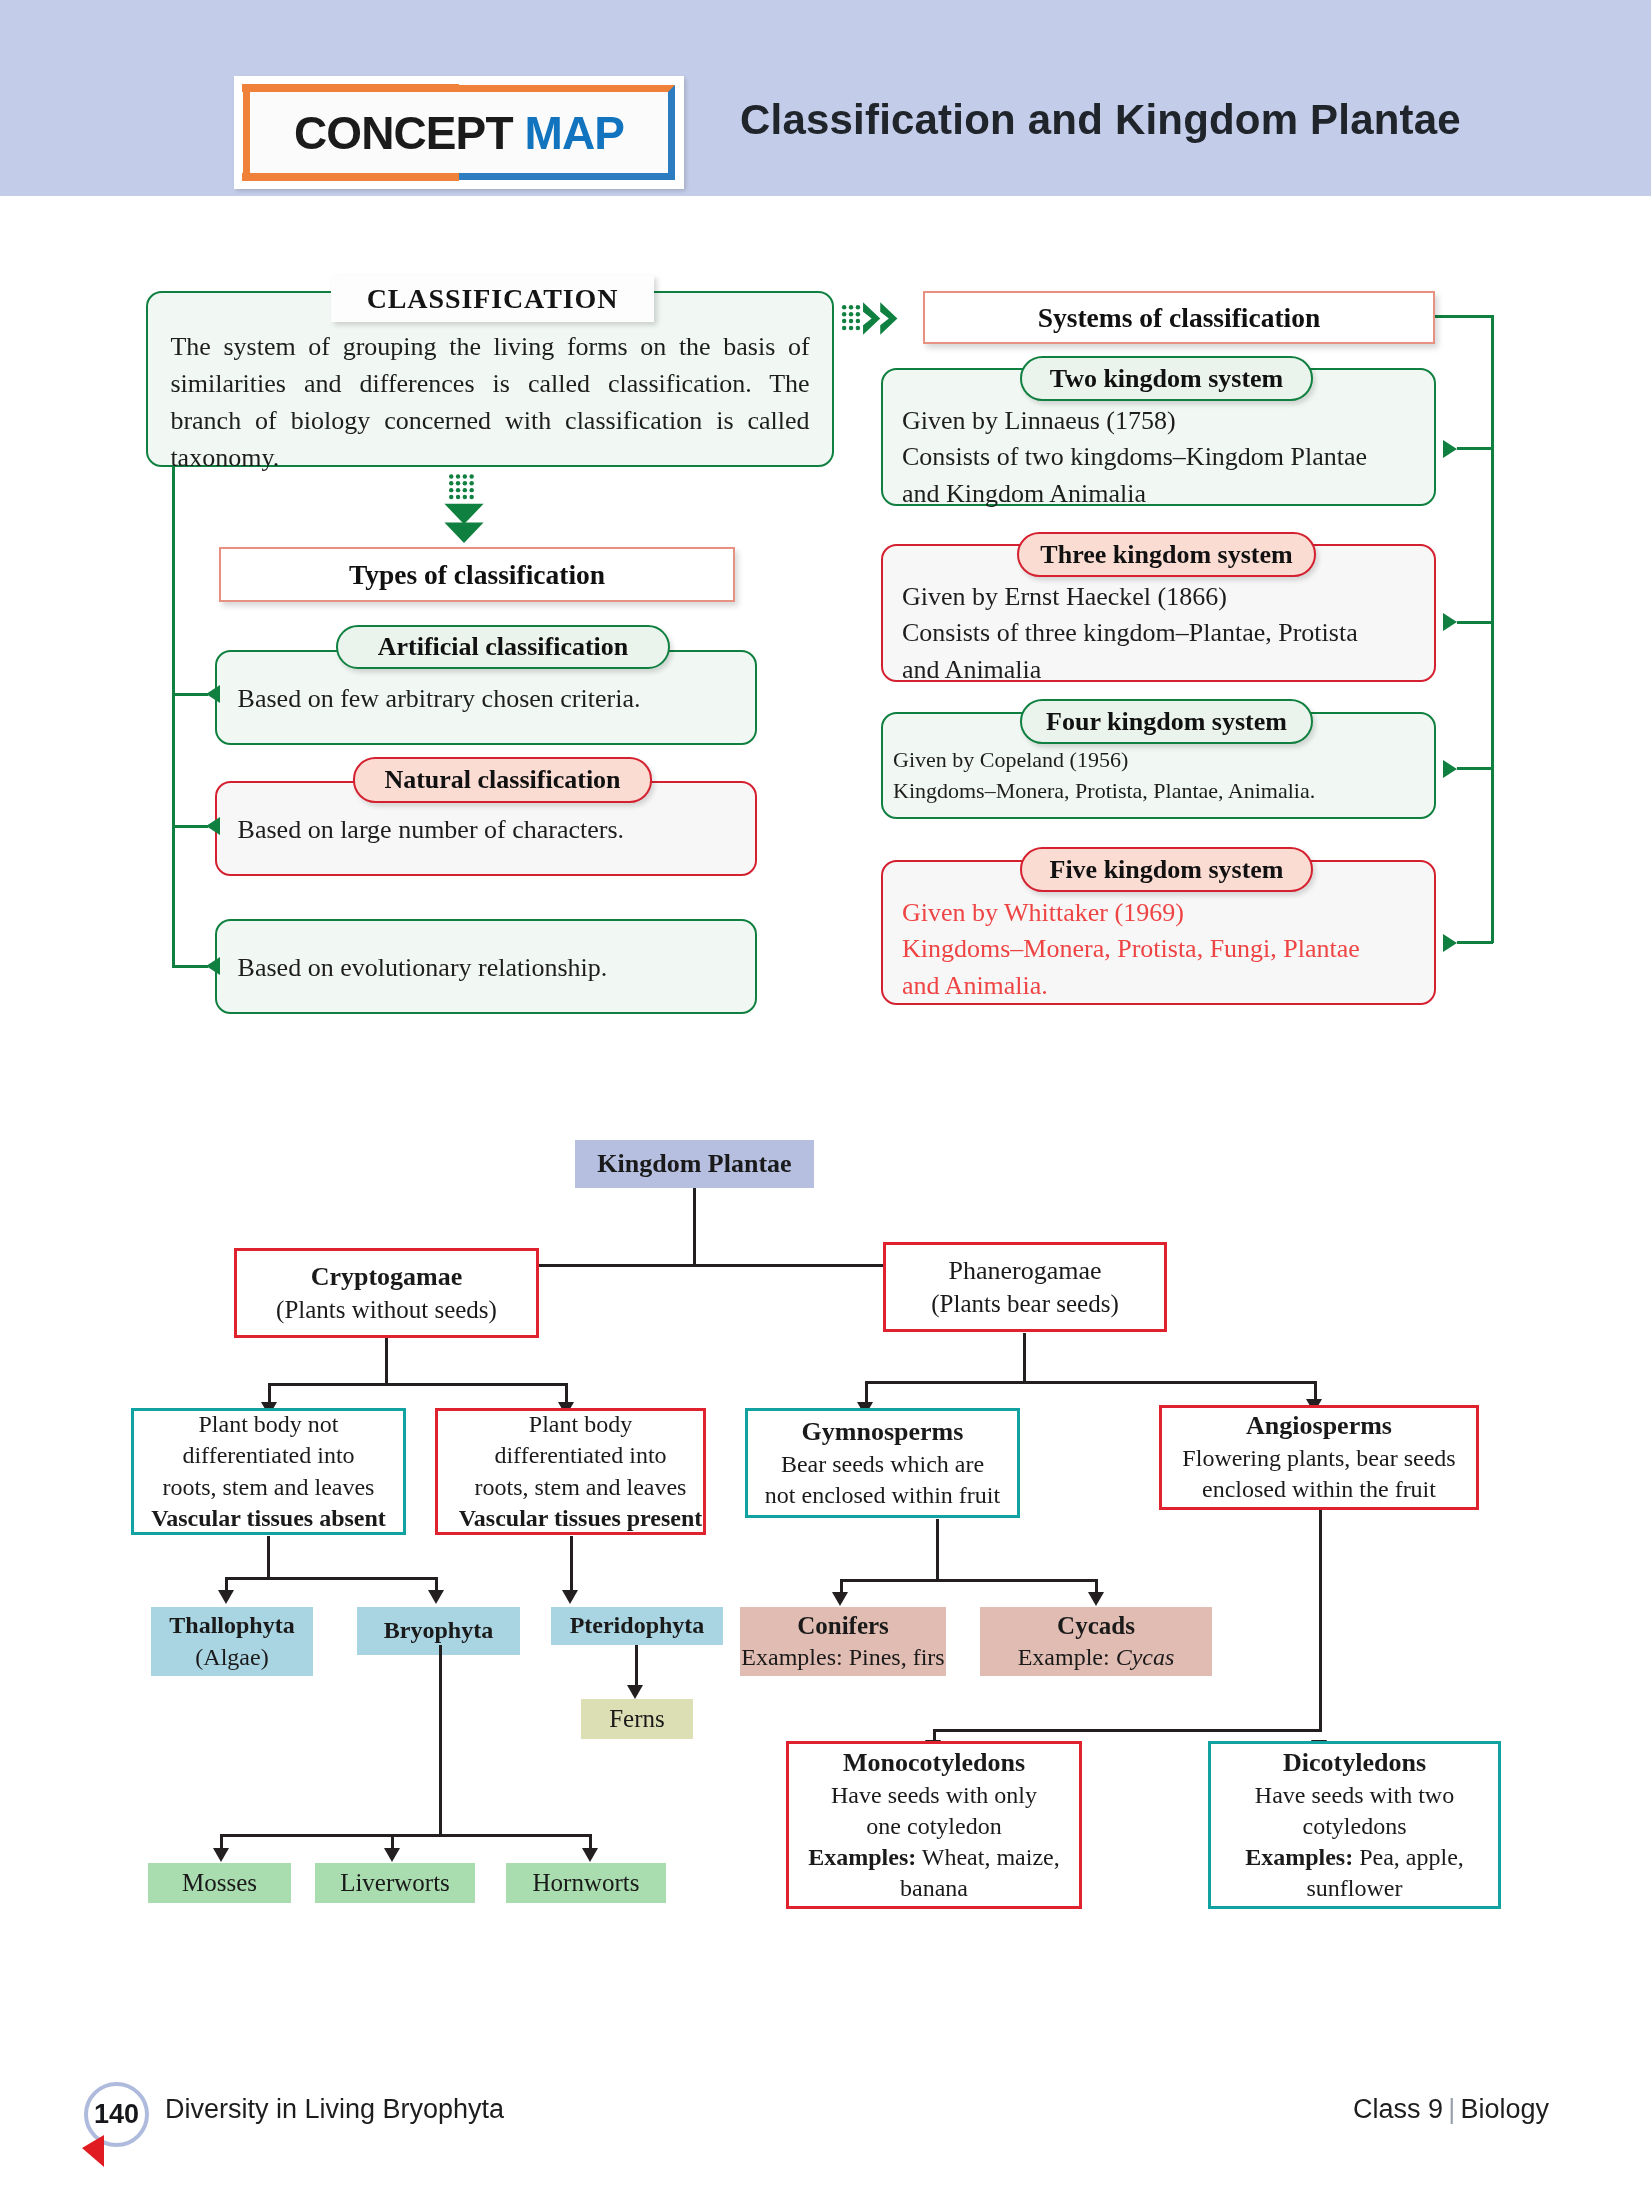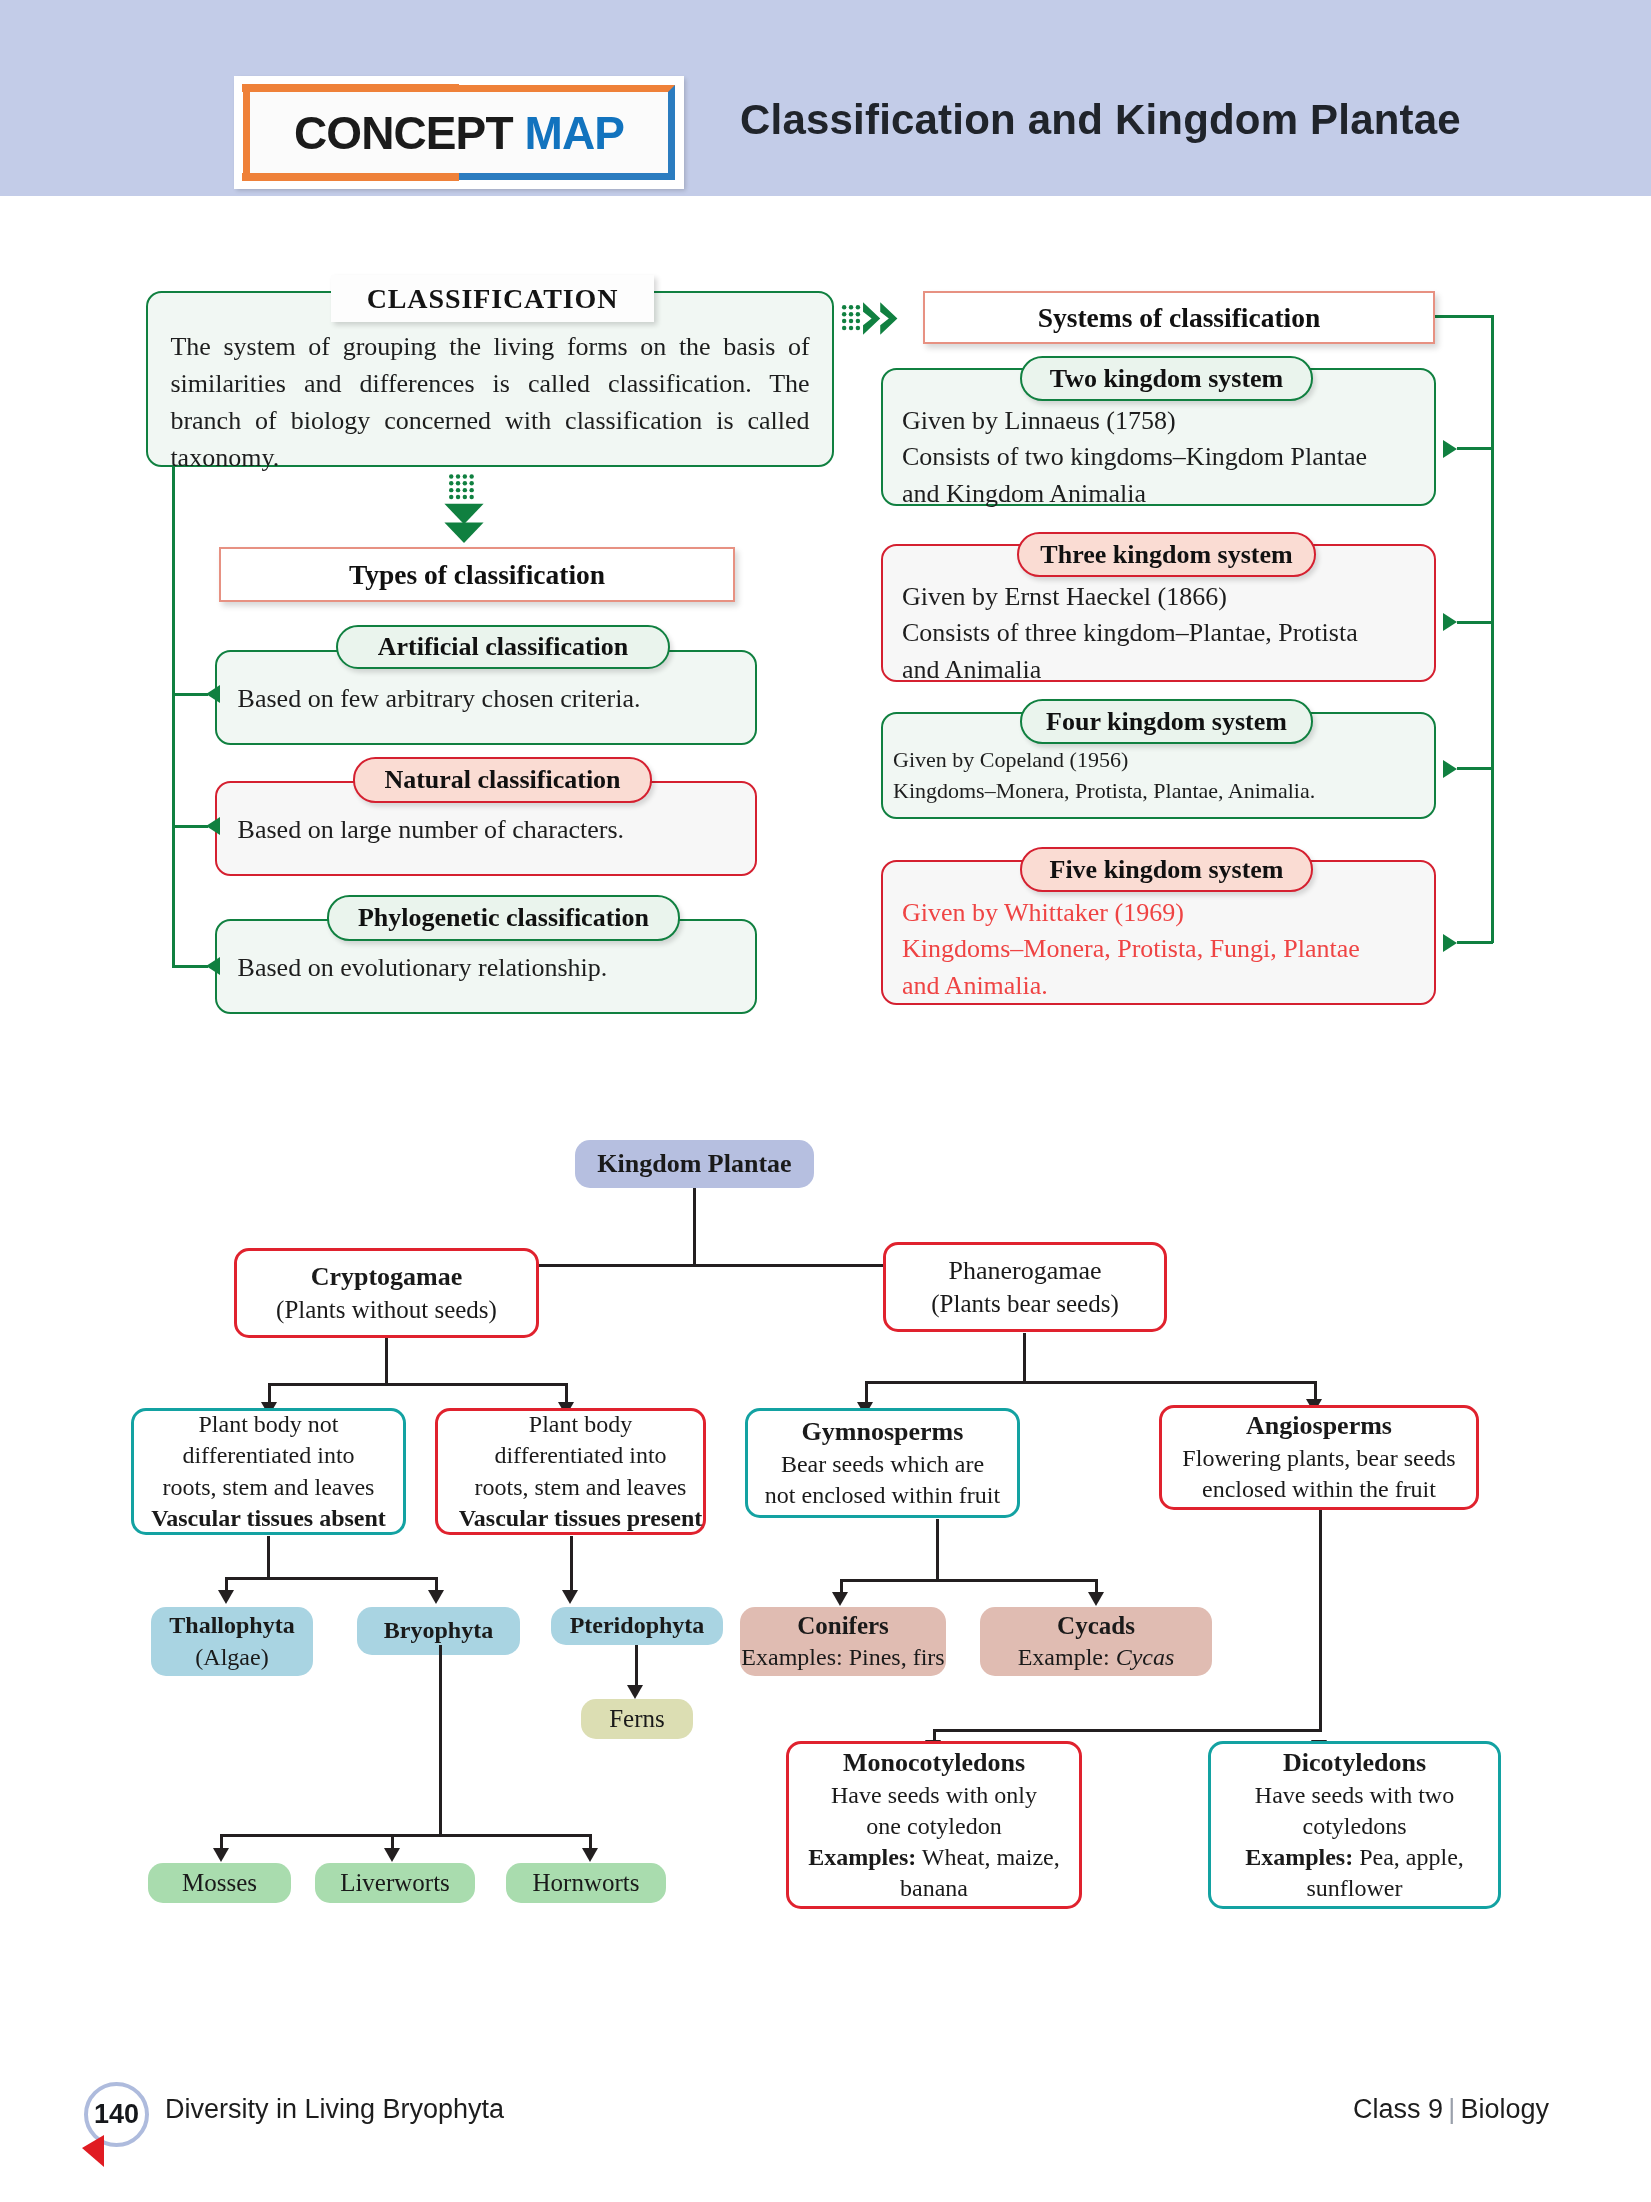--- a/index.html
+++ b/index.html
@@ -98,21 +98,21 @@
     position:absolute;width:0;height:0;
     border-left:8.6px solid transparent;border-right:8.6px solid transparent;
     border-top:14.6px solid #231f20;
   }
   .dot-arrow{position:absolute;}
 
   
   .tbox{
     position:absolute;box-sizing:border-box;background:#ffffff;
     display:flex;flex-direction:column;align-items:center;justify-content:center;
-    text-align:center;font-size:24px;line-height:1.3;color:#1a1a1a;border-radius:15px;
+    text-align:center;font-size:24px;line-height:1.3;color:#1a1a1a;
   }
   .tbox b{font-weight:bold;}
   .t-red{border:3.4px solid #e0222e;}
   .t-teal{border:3.4px solid #13a2a2;}
   .fill-blue{background:#b6bfe0;border:none;}
   .fill-lblue{background:#a9d4e2;border:none;}
   .fill-pink{background:#e0bcb2;border:none;}
   .fill-olive{background:#dcdeb3;border:none;}
   .fill-green{background:#a9dcae;border:none;}
 
@@ -220,21 +220,20 @@
   <div class="rounded red" style="left:215px;top:781px;width:542px;height:95px;">
     <div class="body-txt" style="padding:29px 0 0 20.6px;text-align:left;">Based on large number of characters.</div>
   </div>
   <div class="pill pill-red" style="left:353px;top:757px;width:299px;height:46px;">Natural classification</div>
   <div class="ln" style="left:172px;top:825px;width:36px;height:2.6px;"></div>
   <div class="arrow-r" style="left:206px;top:817px;"></div>
 
   <div class="rounded grn" style="left:215px;top:919px;width:542px;height:95px;">
     <div class="body-txt" style="padding:29px 0 0 20.6px;text-align:left;">Based on evolutionary relationship.</div>
   </div>
-  <div class="pill pill-grn" style="left:327px;top:895px;width:353px;height:46px;">Phylogenetic classification</div>
   <div class="ln" style="left:172px;top:965px;width:36px;height:2.6px;"></div>
   <div class="arrow-r" style="left:206px;top:957px;"></div>
 
   <div class="bar-red" style="left:923px;top:291px;width:512px;height:53px;">Systems of classification</div>
 
   <div class="ln" style="left:1491px;top:315px;width:2.6px;height:628px;"></div>
   <div class="ln" style="left:1435px;top:315px;width:59px;height:2.6px;"></div>
 
   <div class="rounded grn" style="left:881px;top:368px;width:555px;height:138px;">
     <div style="padding:33px 0 0 19px;font-size:26px;line-height:1.4;color:#1d1d1d;">

